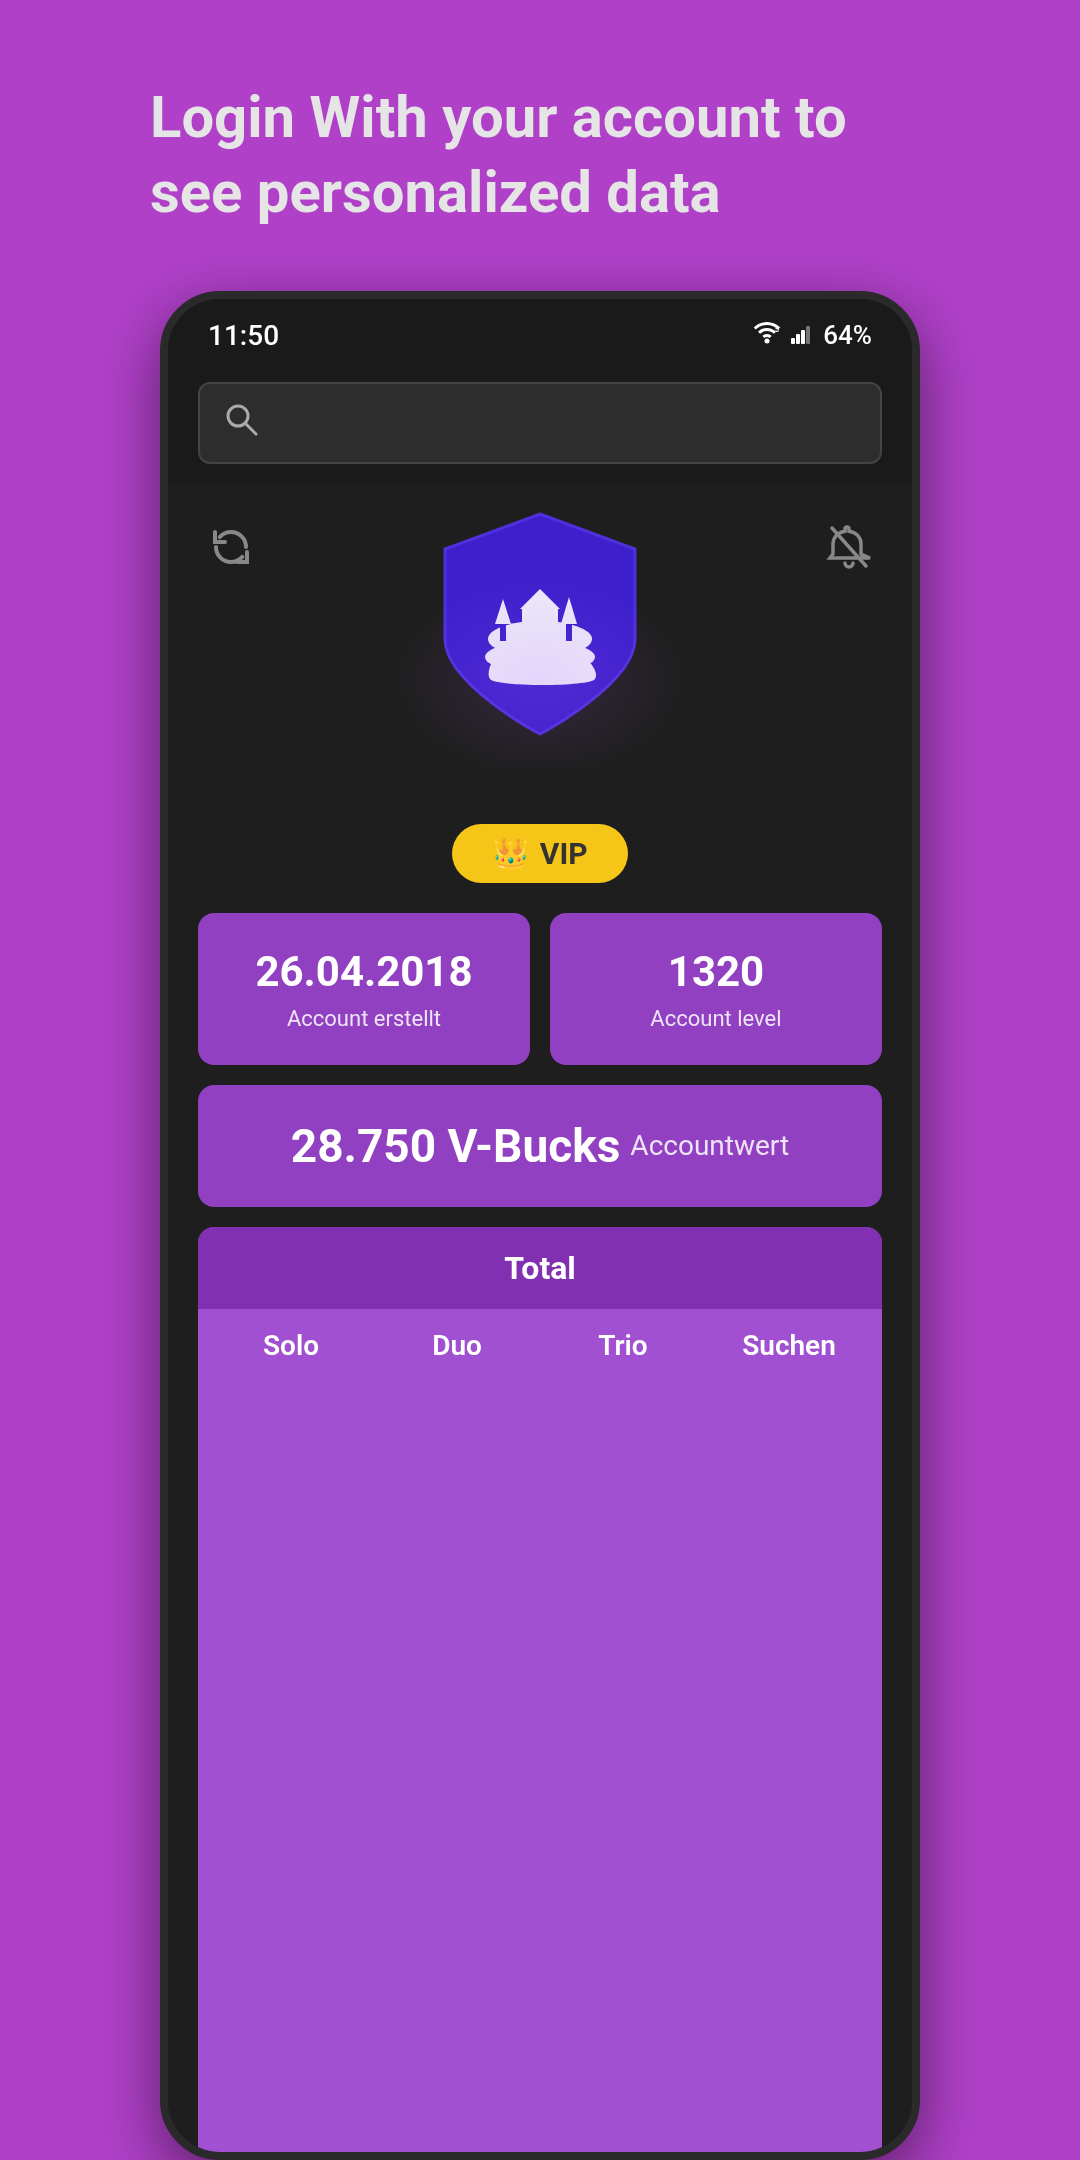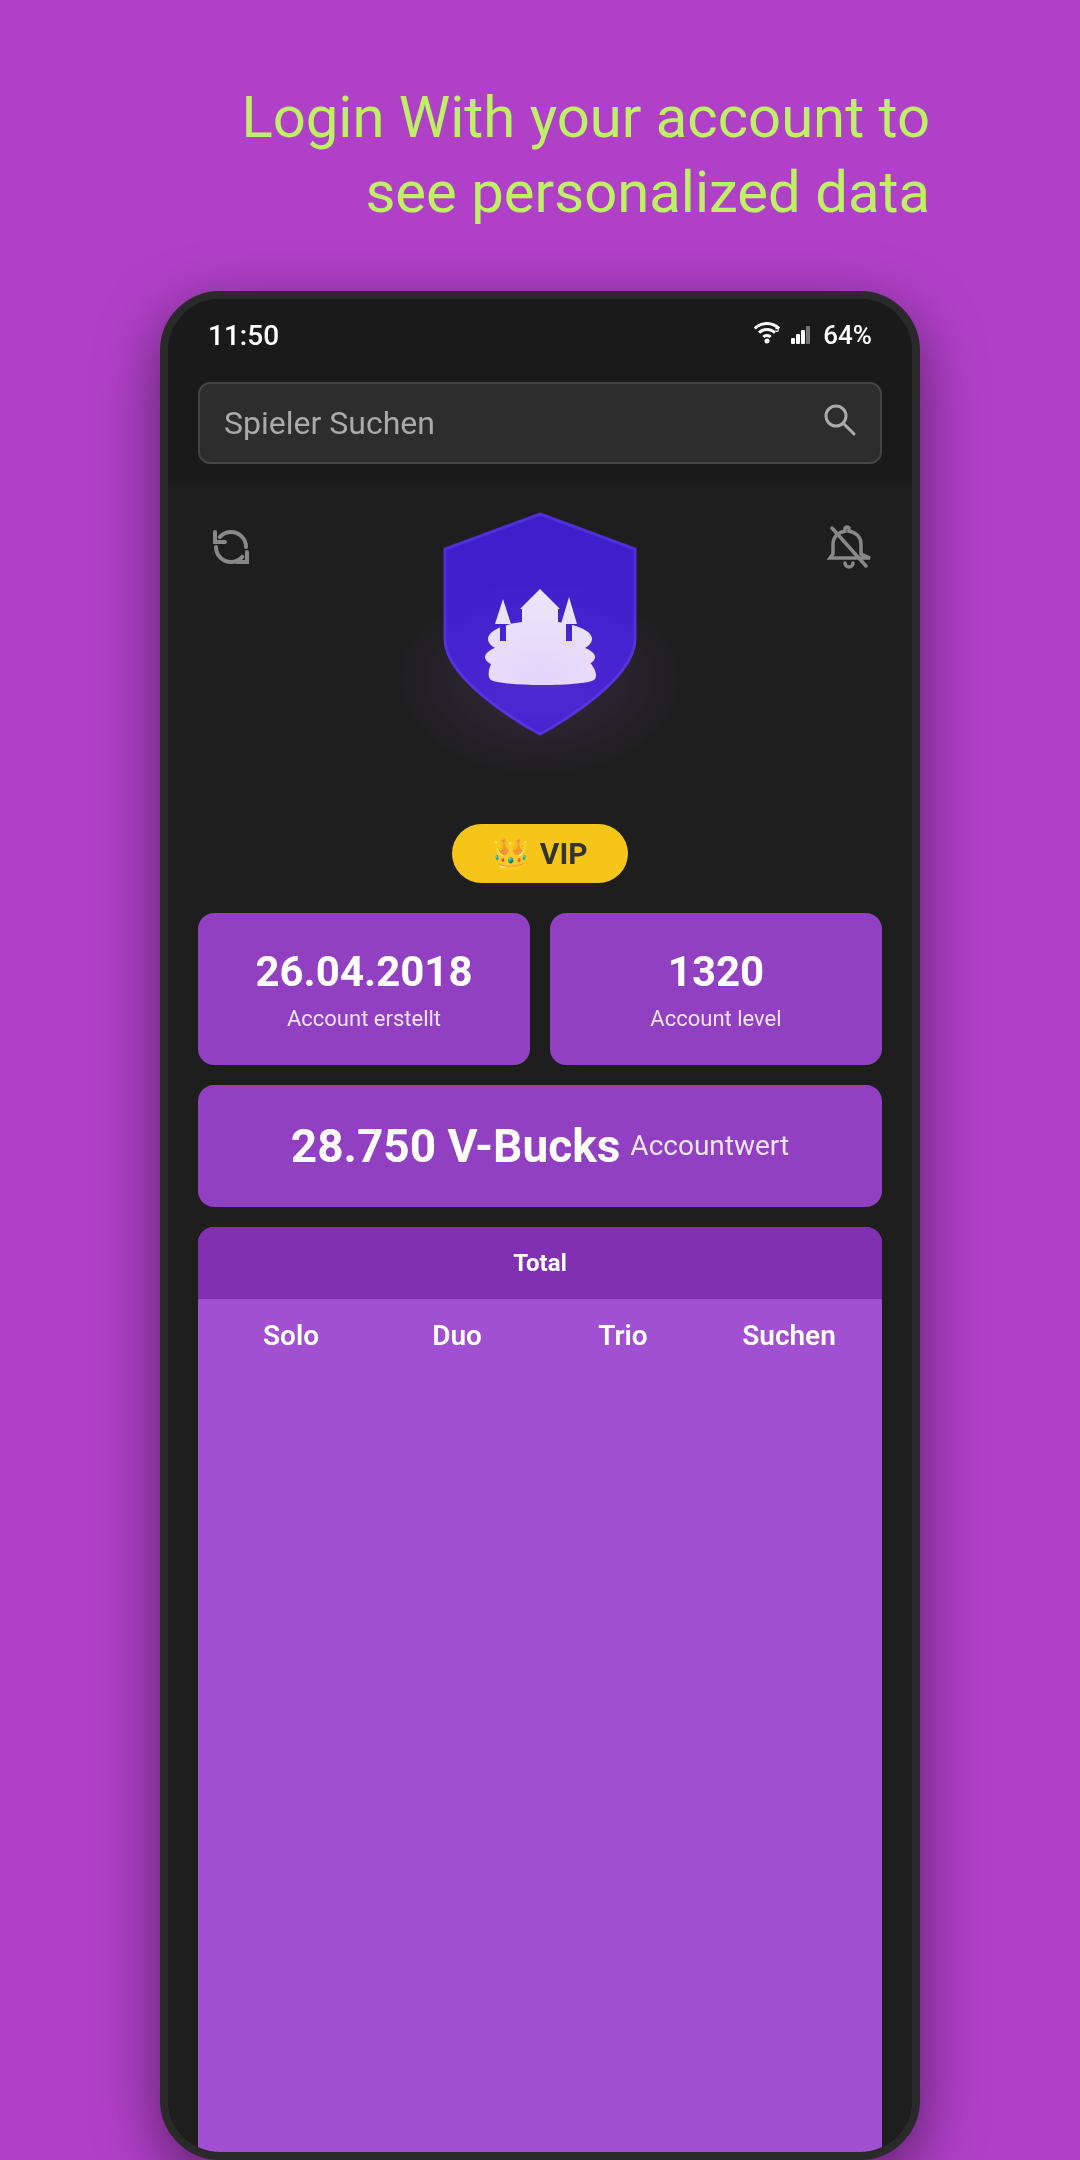--- a/index.html
+++ b/index.html
@@ -10,24 +10,24 @@
       height: 2160px;
       background-color: #b040c8;
       font-family: -apple-system, BlinkMacSystemFont, 'Segoe UI', Roboto, sans-serif;
       display: flex;
       flex-direction: column;
       align-items: center;
       overflow: hidden;
     }
 
     .header-text {
-      color: #bef264;
-      text-align: right;
+      color: #e5e5e5;
+      text-align: left;
       font-size: 58px;
-      font-weight: 400;
+      font-weight: 700;
       line-height: 1.3;
       padding: 80px 60px 60px 60px;
       max-width: 900px;
     }
 
     .phone-wrapper {
       width: 760px;
       flex: 1;
       background: #1a1a1a;
       border-radius: 60px;
@@ -202,21 +202,21 @@
       border-radius: 16px 16px 0 0;
       overflow: hidden;
       flex: 1;
     }
 
     .table-header {
       background: #8030b0;
       padding: 22px;
       text-align: center;
       color: white;
-      font-size: 24px;
+      font-size: 32px;
       font-weight: 700;
     }
 
     .table-cols {
       display: flex;
       justify-content: space-between;
       padding: 20px 10px;
     }
 
     .table-col {
@@ -265,21 +265,20 @@
           <rect x="10" y="6" width="4" height="14" rx="1"></rect>
           <rect x="15" y="2" width="4" height="18" rx="1" opacity="0.4"></rect>
         </svg>
       </span>
       <span>64%</span>
     </div>
   </div>
 
   <div class="search-bar-container">
     <div class="search-bar">
-      <span class="search-input-text">Spieler Suchen</span>
       <span class="search-icon-btn">
         <svg width="34" height="34" viewBox="0 0 34 34" fill="#aaa">
           <circle cx="14" cy="14" r="10" stroke="#aaa" stroke-width="3" fill="none"></circle>
           <line x1="22" y1="22" x2="32" y2="32" stroke="#aaa" stroke-width="3" stroke-linecap="round"></line>
         </svg>
       </span>
     </div>
   </div>
 
   <div class="content-area">

